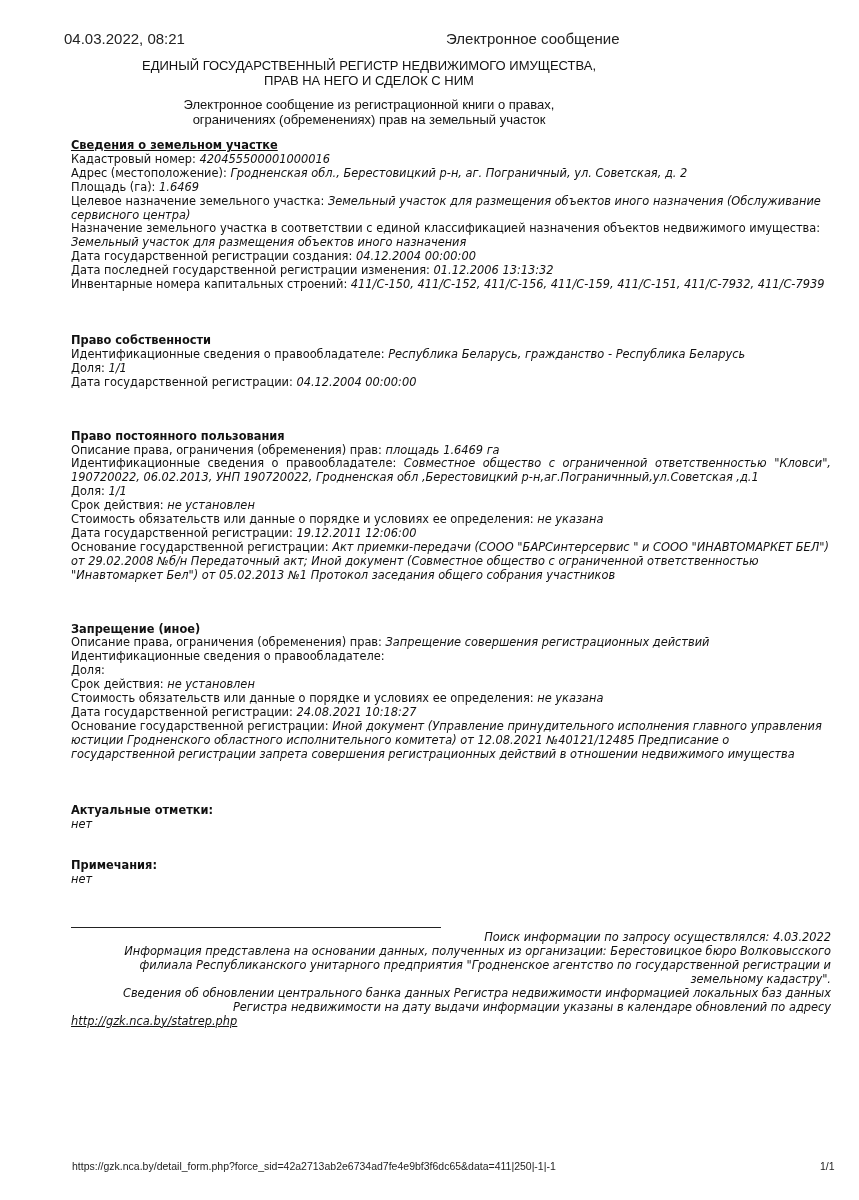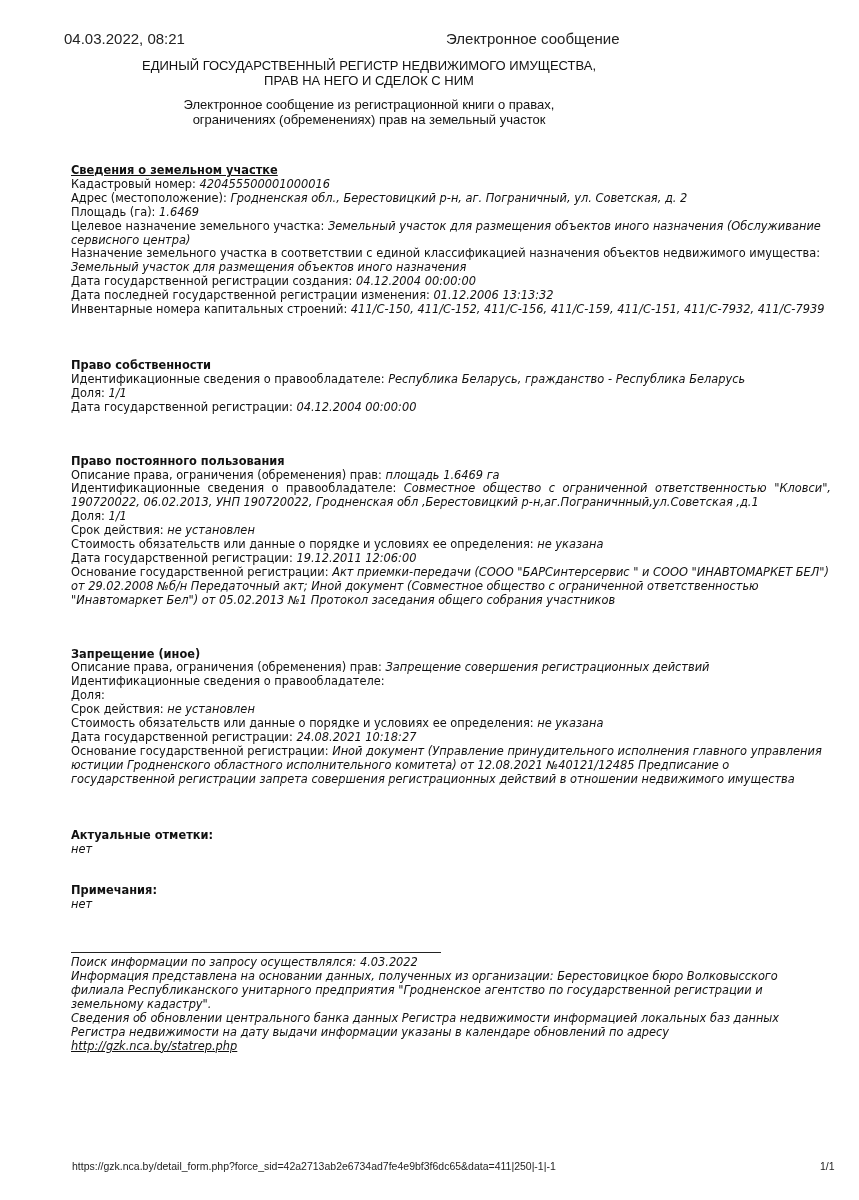--- a/index.html
+++ b/index.html
@@ -7,29 +7,29 @@
   .hdr { position:absolute; top:30px; font-family:"Liberation Sans", sans-serif; font-size:15px; color:#222; }
   .hdr-date { left:64px; }
   .hdr-title { left:446px; }
   .center { position:absolute; left:0; width:738px; text-align:center; font-family:"Liberation Sans", sans-serif; }
   .reg-title { top:58px; font-size:13px; line-height:15px; }
   .reg-sub { top:97px; font-size:13px; line-height:15px; }
   .body { position:absolute; left:71px; top:139px; width:760px; font-family:"DejaVu Sans", sans-serif; font-size:11.4px; line-height:13.9px; }
   .line { white-space:pre-wrap; }
   .v { font-style:italic; }
   .sec-h { font-weight:bold; }
-  .u { text-decoration:underline;margin-top:25px; }
+  .u { text-decoration:underline; }
   .gap1 { height:42px; }
   .gap2 { height:40px; }
   .gap3 { height:40px; }
   .gap4 { height:42px; }
   .gap5 { height:28px; }
   .gap6 { height:40px; }
   .rule { width:370px; border-top:1px solid #222; margin:0 0 3px 0; }
-  .foot { font-style:italic; }
+  .foot { font-style:italic;text-align:right; }
   .link { text-decoration:underline; font-style:italic; color:#111; }
   .just { text-align:justify; }
   .footer { position:absolute; top:1160px; font-family:"Liberation Sans", sans-serif; font-size:10.5px; color:#222;padding-left:8px; }
   .footer-url { left:64px; }
   .footer-page { left:812px; }
 </style>
 </head>
 <body>
 
 <div class="hdr hdr-date">04.03.2022, 08:21</div>

